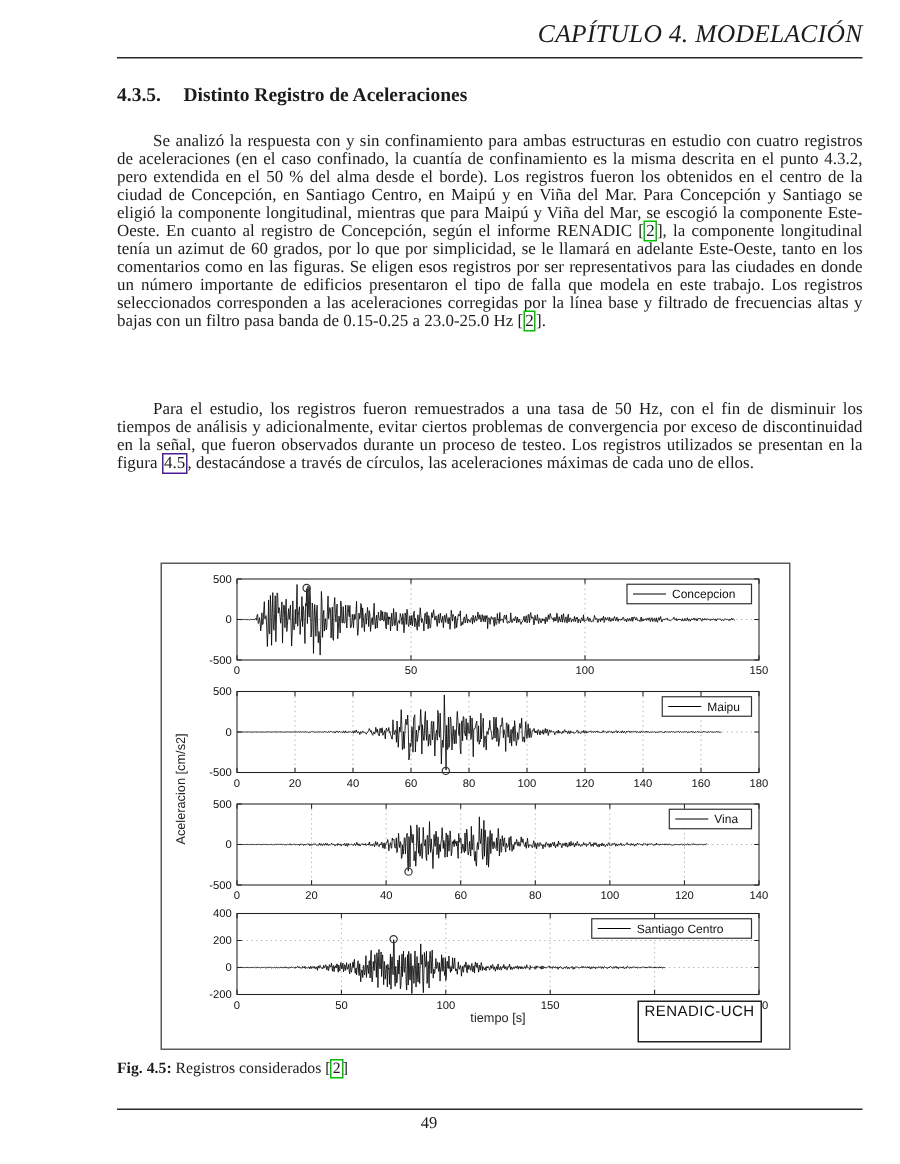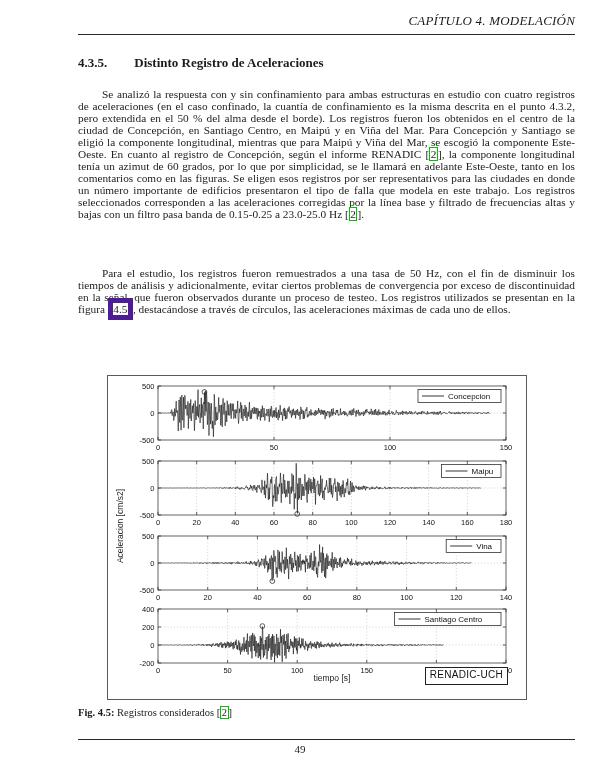--- a/index.html
+++ b/index.html
@@ -3,52 +3,52 @@
 <meta charset="utf-8">
 <style>
   html,body { margin:0; padding:0; background:#e8e8e8; }
   .page {
     position:relative; width:600px; height:776px; background:#ffffff;
     font-family:"Liberation Serif", serif; color:#1c1c1c; overflow:hidden;
     margin:0 auto;
   }
   .header {
     position:absolute; left:78px; top:13px; width:497px;
-    text-align:right; font-style:italic; font-size:13px;
+    text-align:right; font-style:italic; font-size:17px;
     padding-bottom:5px; border-bottom:1.1px solid #2a2a2a;
     letter-spacing:0.2px;
   }
   .heading { position:absolute; left:78px; top:55px; font-weight:bold; font-size:13px; }
-  .heading .secnum { margin-right:27px; }
+  .heading .secnum { margin-right:15px; }
   .para {
     position:absolute; left:78px; width:497px;
     text-align:justify; font-size:11.3px; line-height:12px;
     text-indent:24px;
   }
   .p1 { top:88px; }
   .p2 { top:267px; }
   .cite { border:1px solid #00C000; padding:0 0.5px; }
-  .figref { border:5px solid #4c1d95; padding:0 0.5px; }
+  .figref { border:1px solid #4c1d95; padding:0 0.5px; }
   .figurebox {
     position:absolute; left:107px; top:375px; width:418px; height:323px;
     border:1px solid #5a5a5a; background:#fff;
   }
   .figurebox svg { position:absolute; left:0; top:0; }
   .source-box {
     position:absolute; right:18px; top:291px;
     border:1.2px solid #222; background:#fff;
     font-family:"Liberation Sans", sans-serif; font-size:10px;
-    padding:1px 4px 4px 4px; letter-spacing:0.3px; color:#111;
+    padding:1px 4px 14px 4px; letter-spacing:0.3px; color:#111;
   }
   .caption {
     position:absolute; left:78px; top:707px; width:497px;
     font-size:10.5px;
   }
   .footer-rule { position:absolute; left:78px; top:739px; width:497px; border-top:1.1px solid #2a2a2a; }
-  .page-number { position:absolute; left:55px; top:743px; width:490px; text-align:center; font-size:11px; }
+  .page-number { position:absolute; left:41px; top:743px; width:490px; text-align:center; font-size:11px; }
 </style>
 </head>
 <body>
 
 <div class="page">
 
   <div class="header">
     <span>CAPÍTULO 4.  MODELACIÓN</span>
   </div>
 

